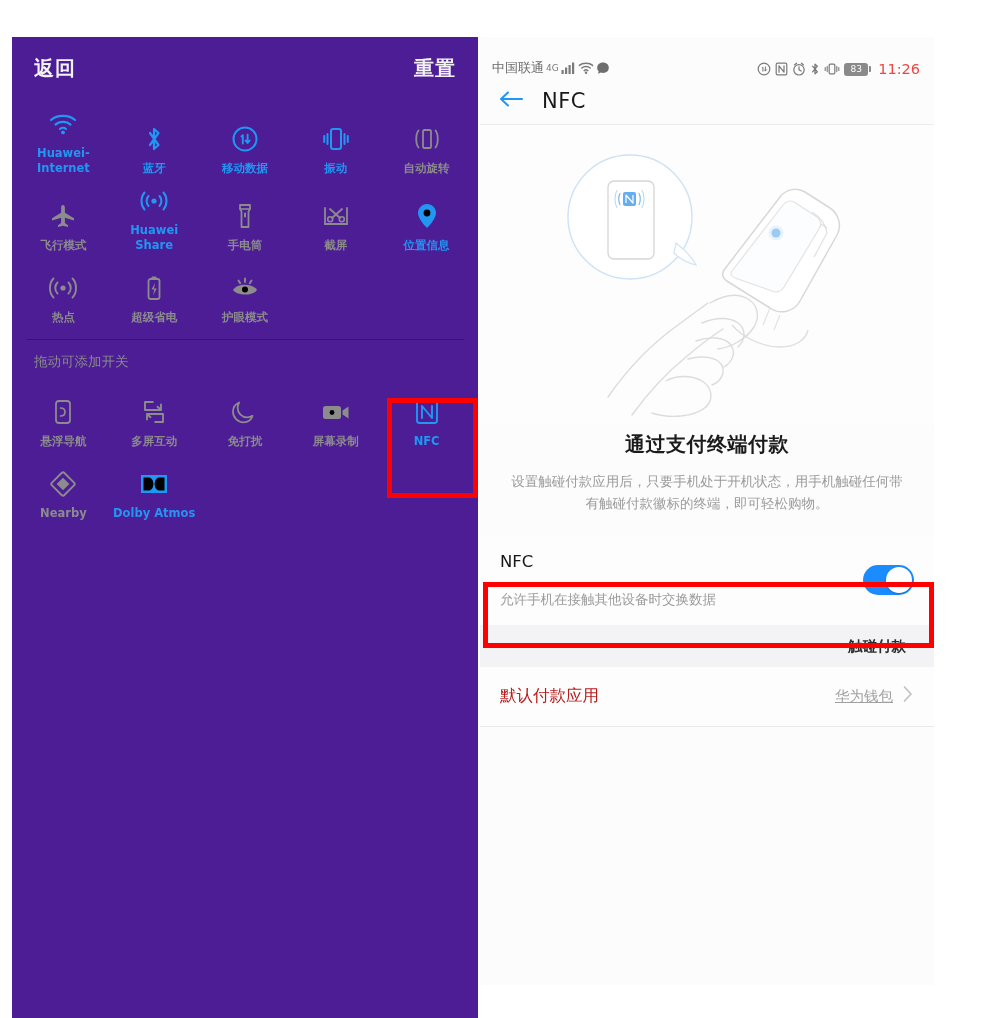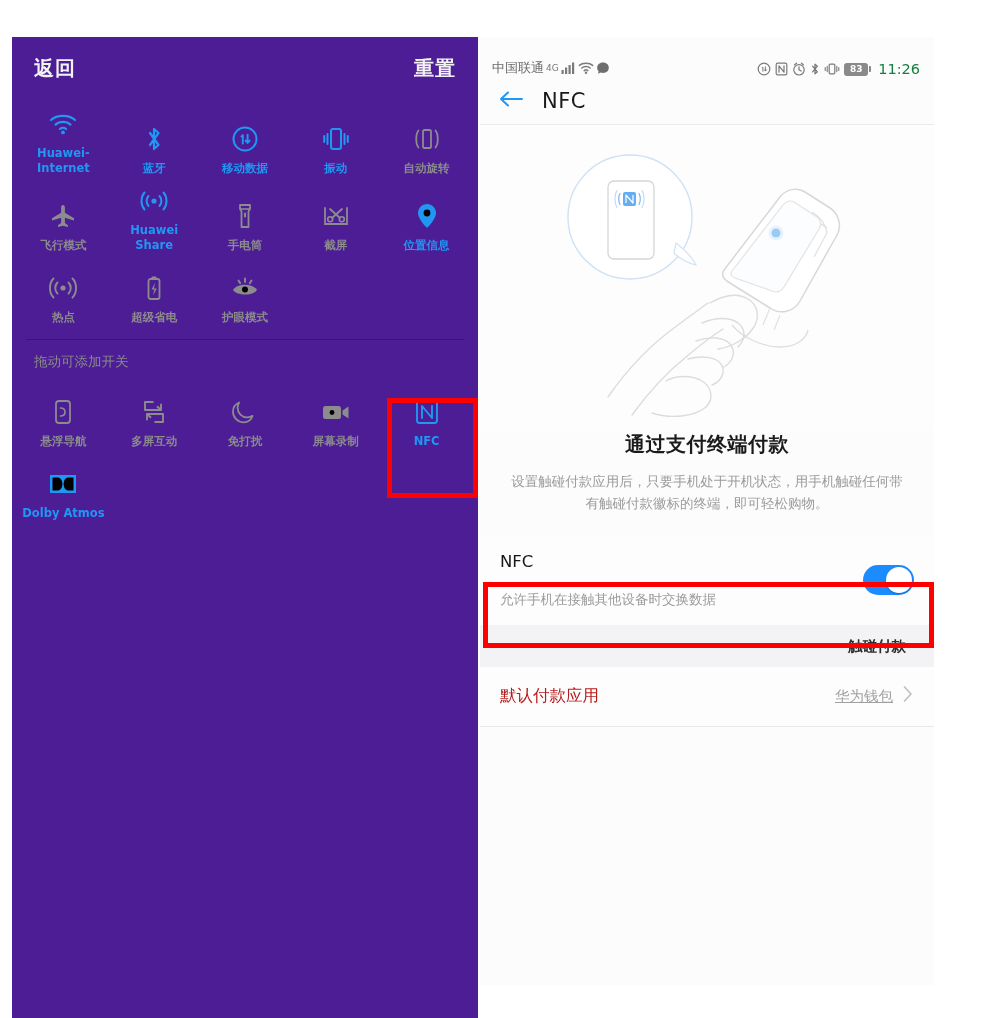--- a/index.html
+++ b/index.html
@@ -80,27 +80,27 @@
   .statusbar {
     height: 40px; display: flex; align-items: flex-end;
     justify-content: space-between;
     padding: 0 14px 0 12px;
     font-size: 13px; color: #6e6e6e;
     background: #fcfcfc;
   }
   .sb-left { display: flex; align-items: center; gap: 2px; }
   .sb-carrier { font-size: 13px; color: #6a6a6a; letter-spacing: 0px; }
   .sb-right { display: flex; align-items: center; gap: 4px; }
-  .sb-time { font-size: 14.5px; color: #15803d; margin-left: 3px; }
+  .sb-time { font-size: 14.5px; color: #ef4444; margin-left: 3px; }
   .sb-ic { display: block; }
   .battery-pill {
     display: inline-flex; align-items: center; justify-content: center;
     min-width: 24px; height: 13px;
     border: 1.2px solid #8a8a8a; border-radius: 2.5px;
-    font-size: 9px; font-weight: 700; color: #ffffff;
+    font-size: 9px; font-weight: 400; color: #ffffff;
     background: #8a8a8a; padding: 0 2px;
   }
   .battery-wrap { display: flex; align-items: center; gap: 1px; }
   .battery-tip { width: 2px; height: 6px; background: #8a8a8a; border-radius: 0 1px 1px 0; }
 
   .appbar {
     height: 48px; display: flex; align-items: center; gap: 18px;
     padding: 0 18px; background: #fcfcfc;
     border-bottom: 1px solid #eceaea;
   }
@@ -378,20 +378,29 @@
       <div class="qs-cell on">
         <span class="qs-icon">
           <svg width="26" height="26" viewBox="0 0 26 26">
             <rect x="3" y="2" width="20" height="22" rx="2.5" stroke="#2196f3" stroke-width="1.9" fill="none"></rect>
             <path d="M8 19 L8 7 L18 19 L18 7" stroke="#2196f3" stroke-width="1.9" fill="none" stroke-linejoin="round" stroke-linecap="round"></path>
           </svg>
         </span>
         <span class="qs-label">NFC</span>
       </div>
 
+      <div class="qs-cell">
+        <span class="qs-icon">
+          <svg width="28" height="28" viewBox="0 0 28 28">
+            <rect x="5.2" y="5.2" width="17.6" height="17.6" rx="2" transform="rotate(45 14 14)" stroke="#8c8c8c" stroke-width="1.9" fill="none"></rect>
+            <rect x="9.5" y="9.5" width="9" height="9" transform="rotate(45 14 14)" fill="#8c8c8c"></rect>
+          </svg>
+        </span>
+        <span class="qs-label">Nearby</span>
+      </div>
 
       <div class="qs-cell on">
         <span class="qs-icon">
           <svg width="30" height="22" viewBox="0 0 30 22">
             <rect x="2" y="2" width="26" height="18" fill="#2196f3"></rect>
             <path d="M4.5 4.5 L10 4.5 C13 4.5 14.4 8.5 14.4 11 C14.4 13.5 13 17.5 10 17.5 L4.5 17.5 Z" fill="#000"></path>
             <path d="M25.5 4.5 L20 4.5 C17 4.5 15.6 8.5 15.6 11 C15.6 13.5 17 17.5 20 17.5 L25.5 17.5 Z" fill="#000"></path>
           </svg>
         </span>
         <span class="qs-label">Dolby Atmos</span>

